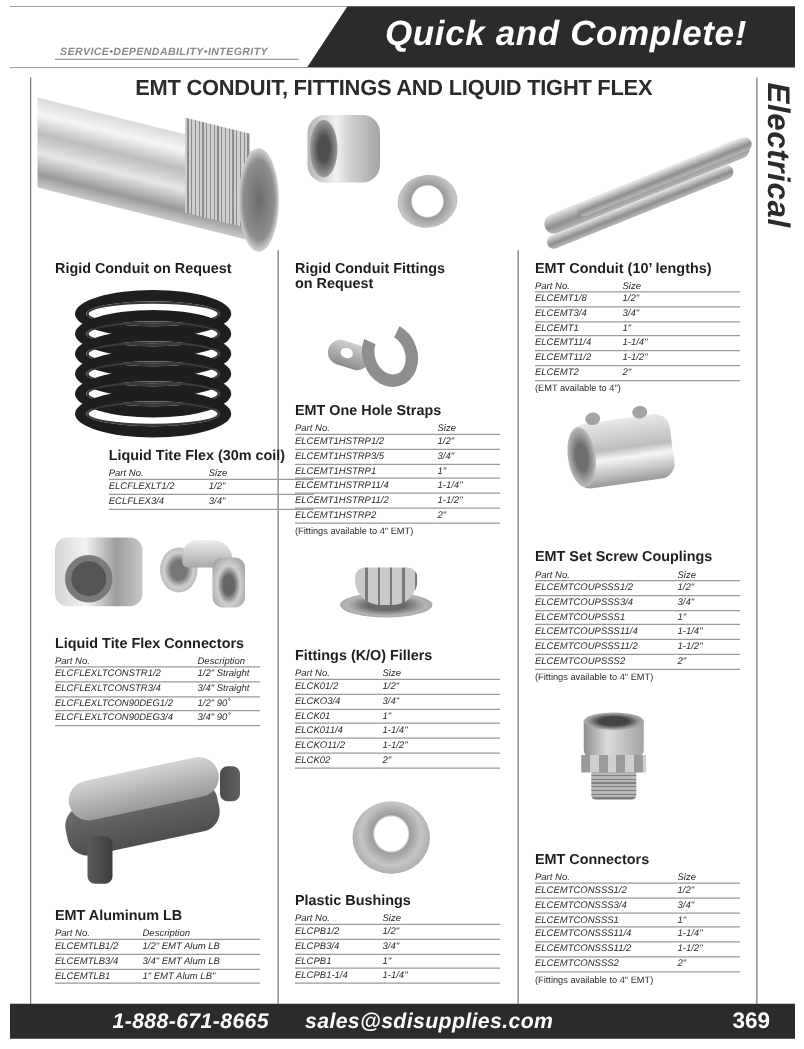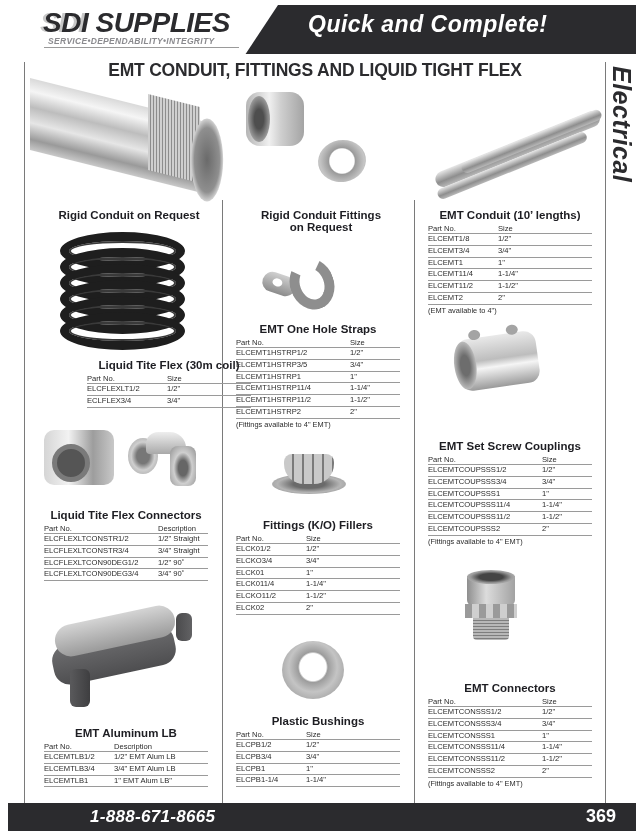--- a/index.html
+++ b/index.html
@@ -9,35 +9,35 @@
   
   .header-bar { position: absolute; left: 8px; top: 5px; width: 628px; height: 49px; background: #2b2b2e; }
   .logo-wrap { position: absolute; left: 0; top: 0; width: 270px; height: 49px; background: #ffffff;
     clip-path: polygon(0 0, 100% 0, 88% 100%, 0 100%); }
   .logo-text { position: absolute; left: 35px; top: 3px; font-family: "Liberation Sans", sans-serif;
     font-weight: 900; font-style: italic; font-size: 28px; letter-spacing: -0.5px; color: #2b2b2e; line-height: 30px; }
   .logo-sdi { color: #2b2b2e; text-shadow: -3px 0 0 #c8c8c8; }
   .logo-tag { position: absolute; left: 40px; top: 31px; font-size: 8.5px; font-style: italic; letter-spacing: 0.3px;
     color: #8a8a8e; font-weight: bold; }
   .logo-underline { position: absolute; left: 36px; top: 42px; width: 195px; height: 1px; background: #9a9a9a; }
-  .tagline { position: absolute; left: 300px; top: 6px; font-size: 23px; font-weight: 900; font-style: italic;
+  .tagline { position: absolute; left: 300px; top: 6px; font-size: 28px; font-weight: 900; font-style: italic;
     color: #ffffff; letter-spacing: 0.5px; }
 
   
   .vline { position: absolute; width: 1px; background: #7a7a7a; }
   .page-title { position: absolute; left: 30px; top: 60px; width: 570px; text-align: center;
     font-size: 17.5px; font-weight: bold; color: #2b2b2e; letter-spacing: -0.2px; }
   .side-label { position: absolute; left: 606px; top: 66px; width: 30px; height: 160px; }
   .side-label span { position: absolute; left: 30px; top: 0; transform-origin: 0 0; transform: rotate(90deg);
     font-size: 25px; font-weight: 900; font-style: italic; color: #2b2b2e; white-space: nowrap; letter-spacing: 0.5px; }
 
   
   .section { position: absolute; }
-  .sec-title { font-size: 11.5px; font-weight: bold; color: #1d1d22; line-height: 12px; margin-bottom: 2px; text-align: center; }
-  .tbl { width: 100%; border-collapse: collapse; font-size: 7.6px; color: #2a2a2a; }
+  .sec-title { font-size: 11.5px; font-weight: bold; color: #1d1d22; line-height: 12px; margin-bottom: 2px; }
+  .tbl { width: 100%; border-collapse: collapse; font-size: 7.6px; color: #2a2a2a; font-style: italic; }
   .tbl th { text-align: left; font-weight: normal; padding: 1px 0 0 0; height: 10px; color: #2a2a2a; }
   .tbl td { border-top: 1px solid #9a9a9a; padding: 0; height: 10.8px; line-height: 10.8px; white-space: nowrap; }
   .tbl tr:last-child td { border-bottom: 1px solid #9a9a9a; }
   .note { font-size: 7.4px; color: #2a2a2a; margin-top: 1px; }
 
   
   .img { position: absolute; }
   .pipe-big { left: 30px; top: 76px; width: 190px; height: 98px; }
   .pipe-big .body { position: absolute; left: 0; top: 2px; width: 175px; height: 72px;
     background: linear-gradient(180deg, #d9d9d9 0%, #f5f5f5 18%, #bdbdbd 40%, #e6e6e6 62%, #9a9a9a 85%, #c9c9c9 100%);
@@ -120,23 +120,20 @@
   .footer-bar { position: absolute; left: 8px; top: 803px; width: 628px; height: 28px; background: #2b2b2e; padding-left: 48px; }
   .footer-phone { position: absolute; left: 82px; top: 4px; font-size: 17px; font-weight: 900; font-style: italic; color: #ffffff; letter-spacing: 0.3px; }
   .footer-email { position: absolute; left: 236px; top: 4px; font-size: 17px; font-weight: 900; font-style: italic; color: #ffffff; letter-spacing: 0.3px; }
   .footer-page { position: absolute; left: 578px; top: 3px; font-size: 18px; font-weight: bold; color: #ffffff; }
 </style>
 </head>
 <body>
 
 <div class="header-bar">
   <div class="logo-wrap">
-    <div class="logo-text">
-      <span class="logo-sdi">SDI</span><span> SUPPLIES</span>
-    </div>
     <div class="logo-tag">SERVICE•DEPENDABILITY•INTEGRITY</div>
     <div class="logo-underline"></div>
   </div>
   <div class="tagline">Quick and Complete!</div>
 </div>
 
 <div class="vline" style="left:24px; top:62px; height:741px;"></div>
 <div class="vline" style="left:222px; top:200px; height:603px;"></div>
 <div class="vline" style="left:414px; top:200px; height:603px;"></div>
 <div class="vline" style="left:605px; top:62px; height:741px;"></div>
@@ -522,14 +519,15 @@
           <td>ELCEMTCONSSS2</td>
           <td>2"</td>
         </tr>
   </tbody>
     </table>
   <div class="note">(Fittings available to 4" EMT)</div>
 </div>
 
 <div class="footer-bar">
   <span class="footer-phone">1-888-671-8665</span>
+  <span class="footer-email">sales@sdisupplies.com</span>
   <span class="footer-page">369</span>
 </div>
 
 </body></html>

